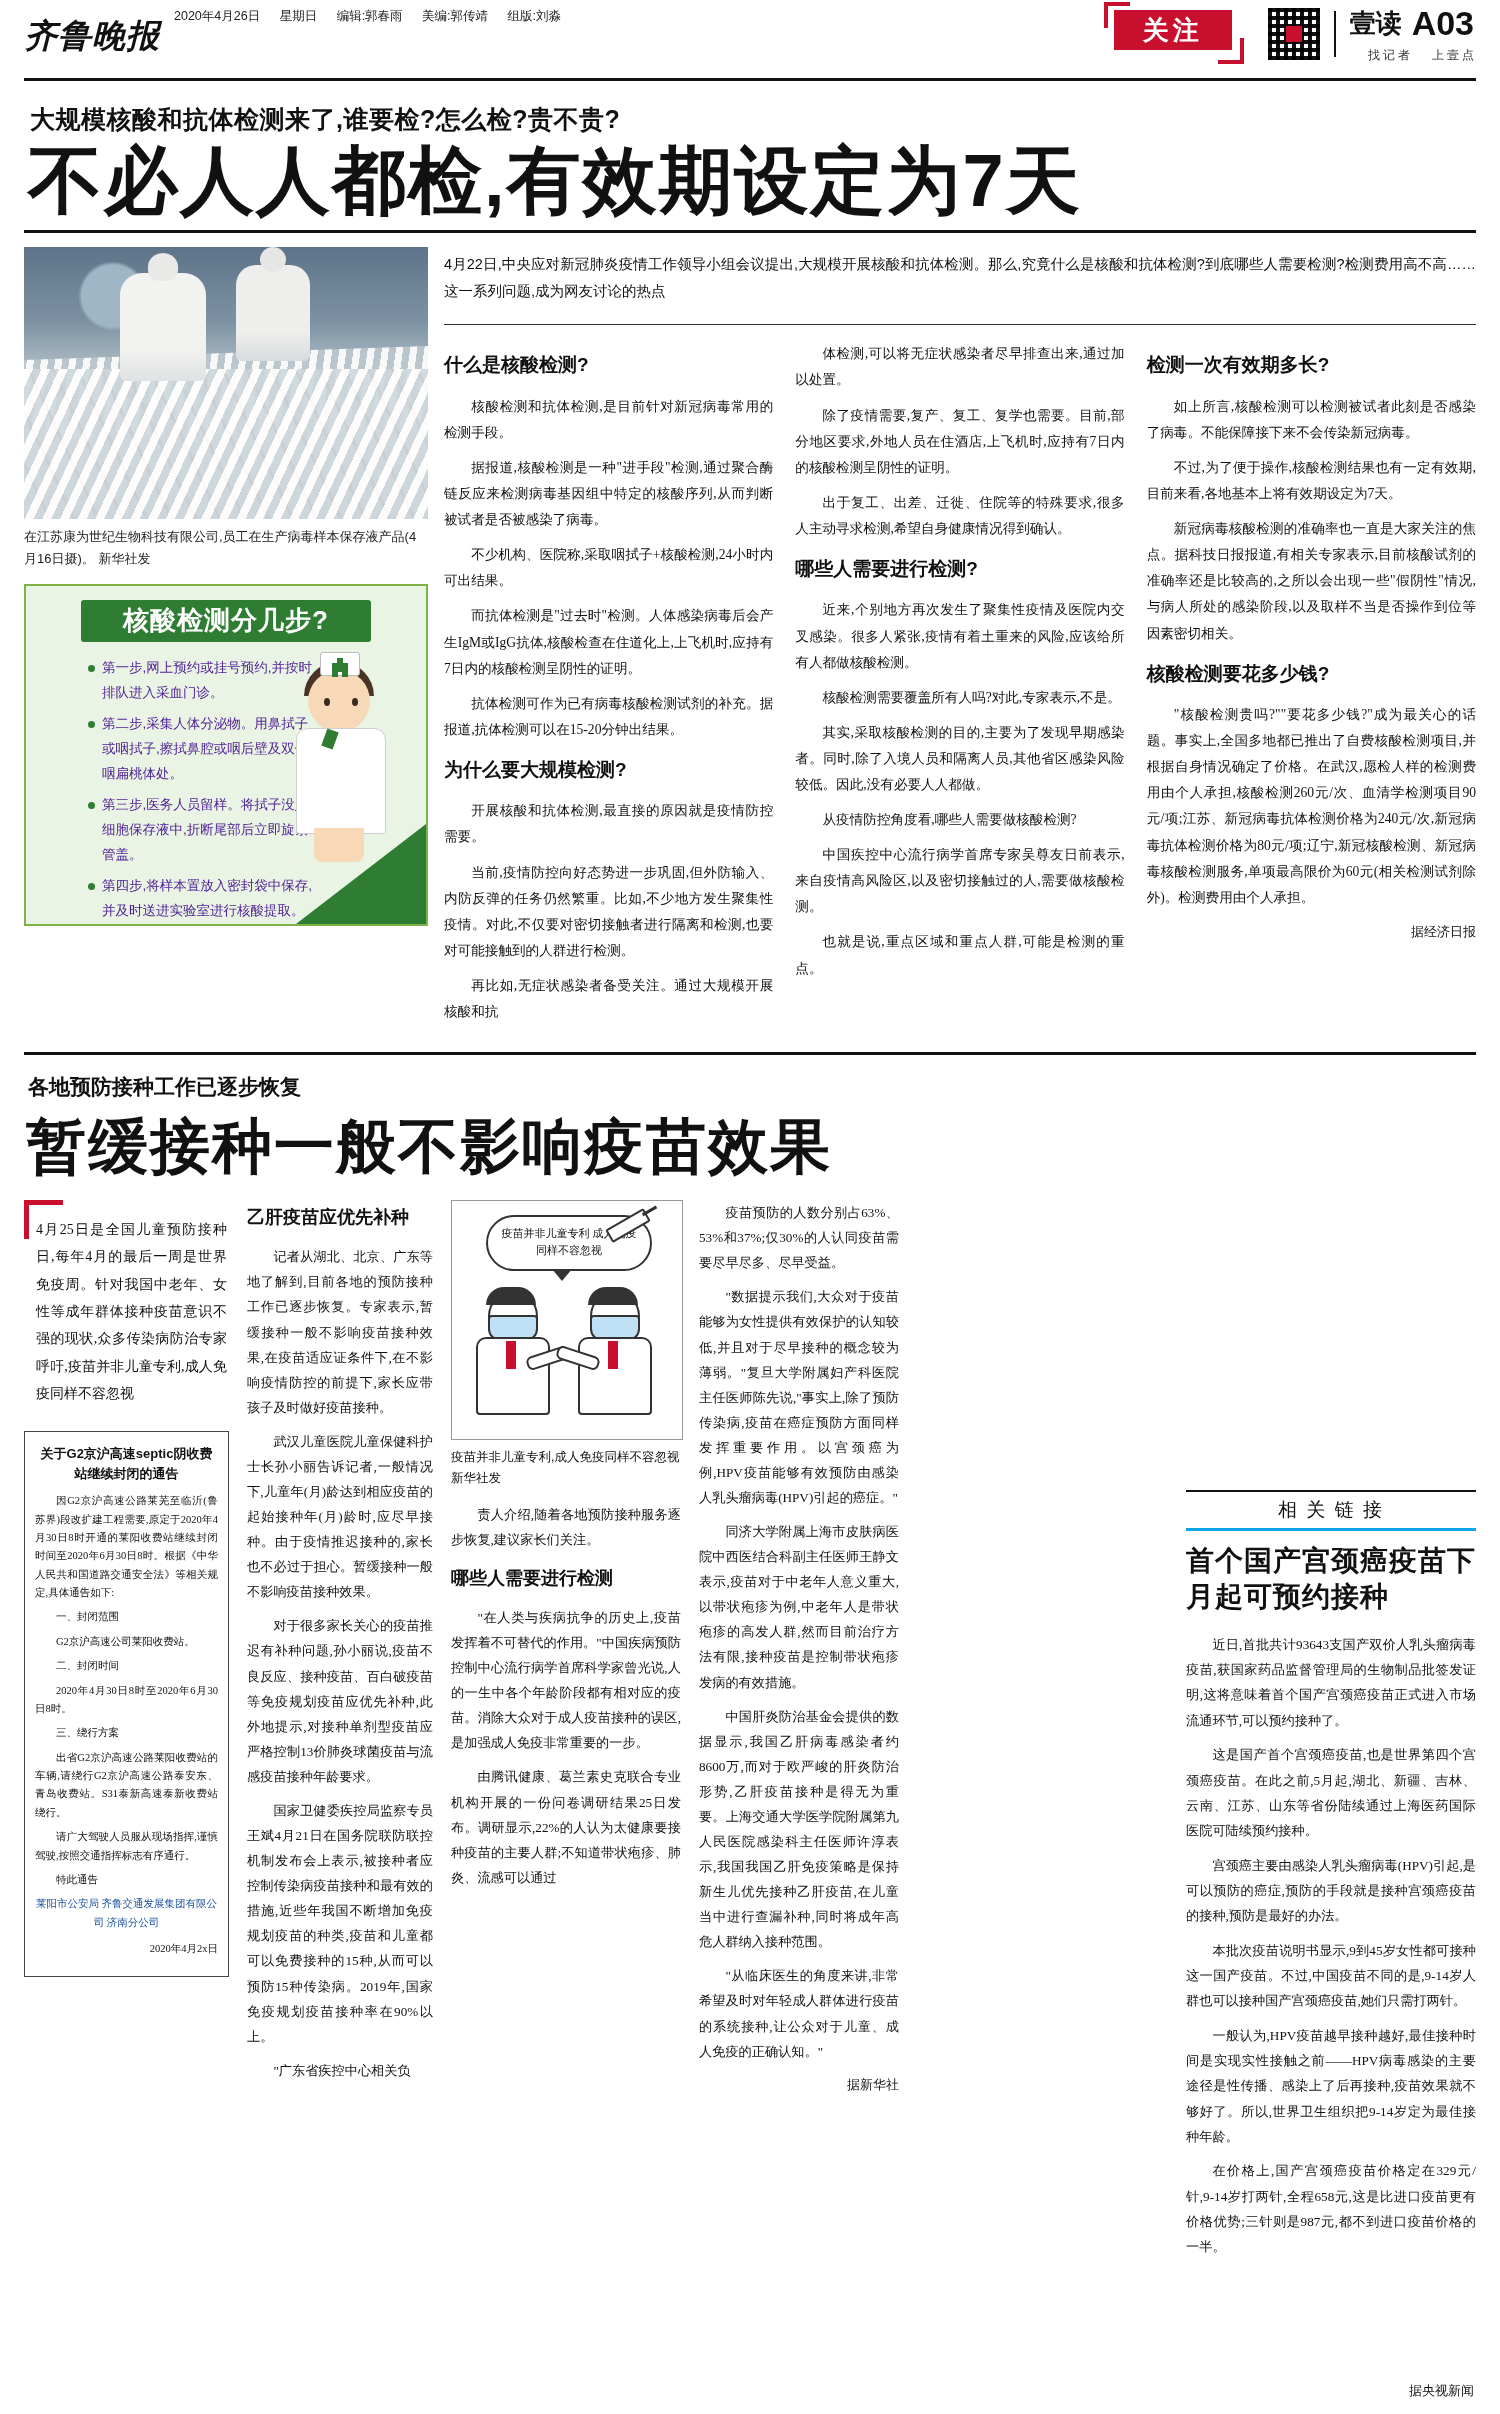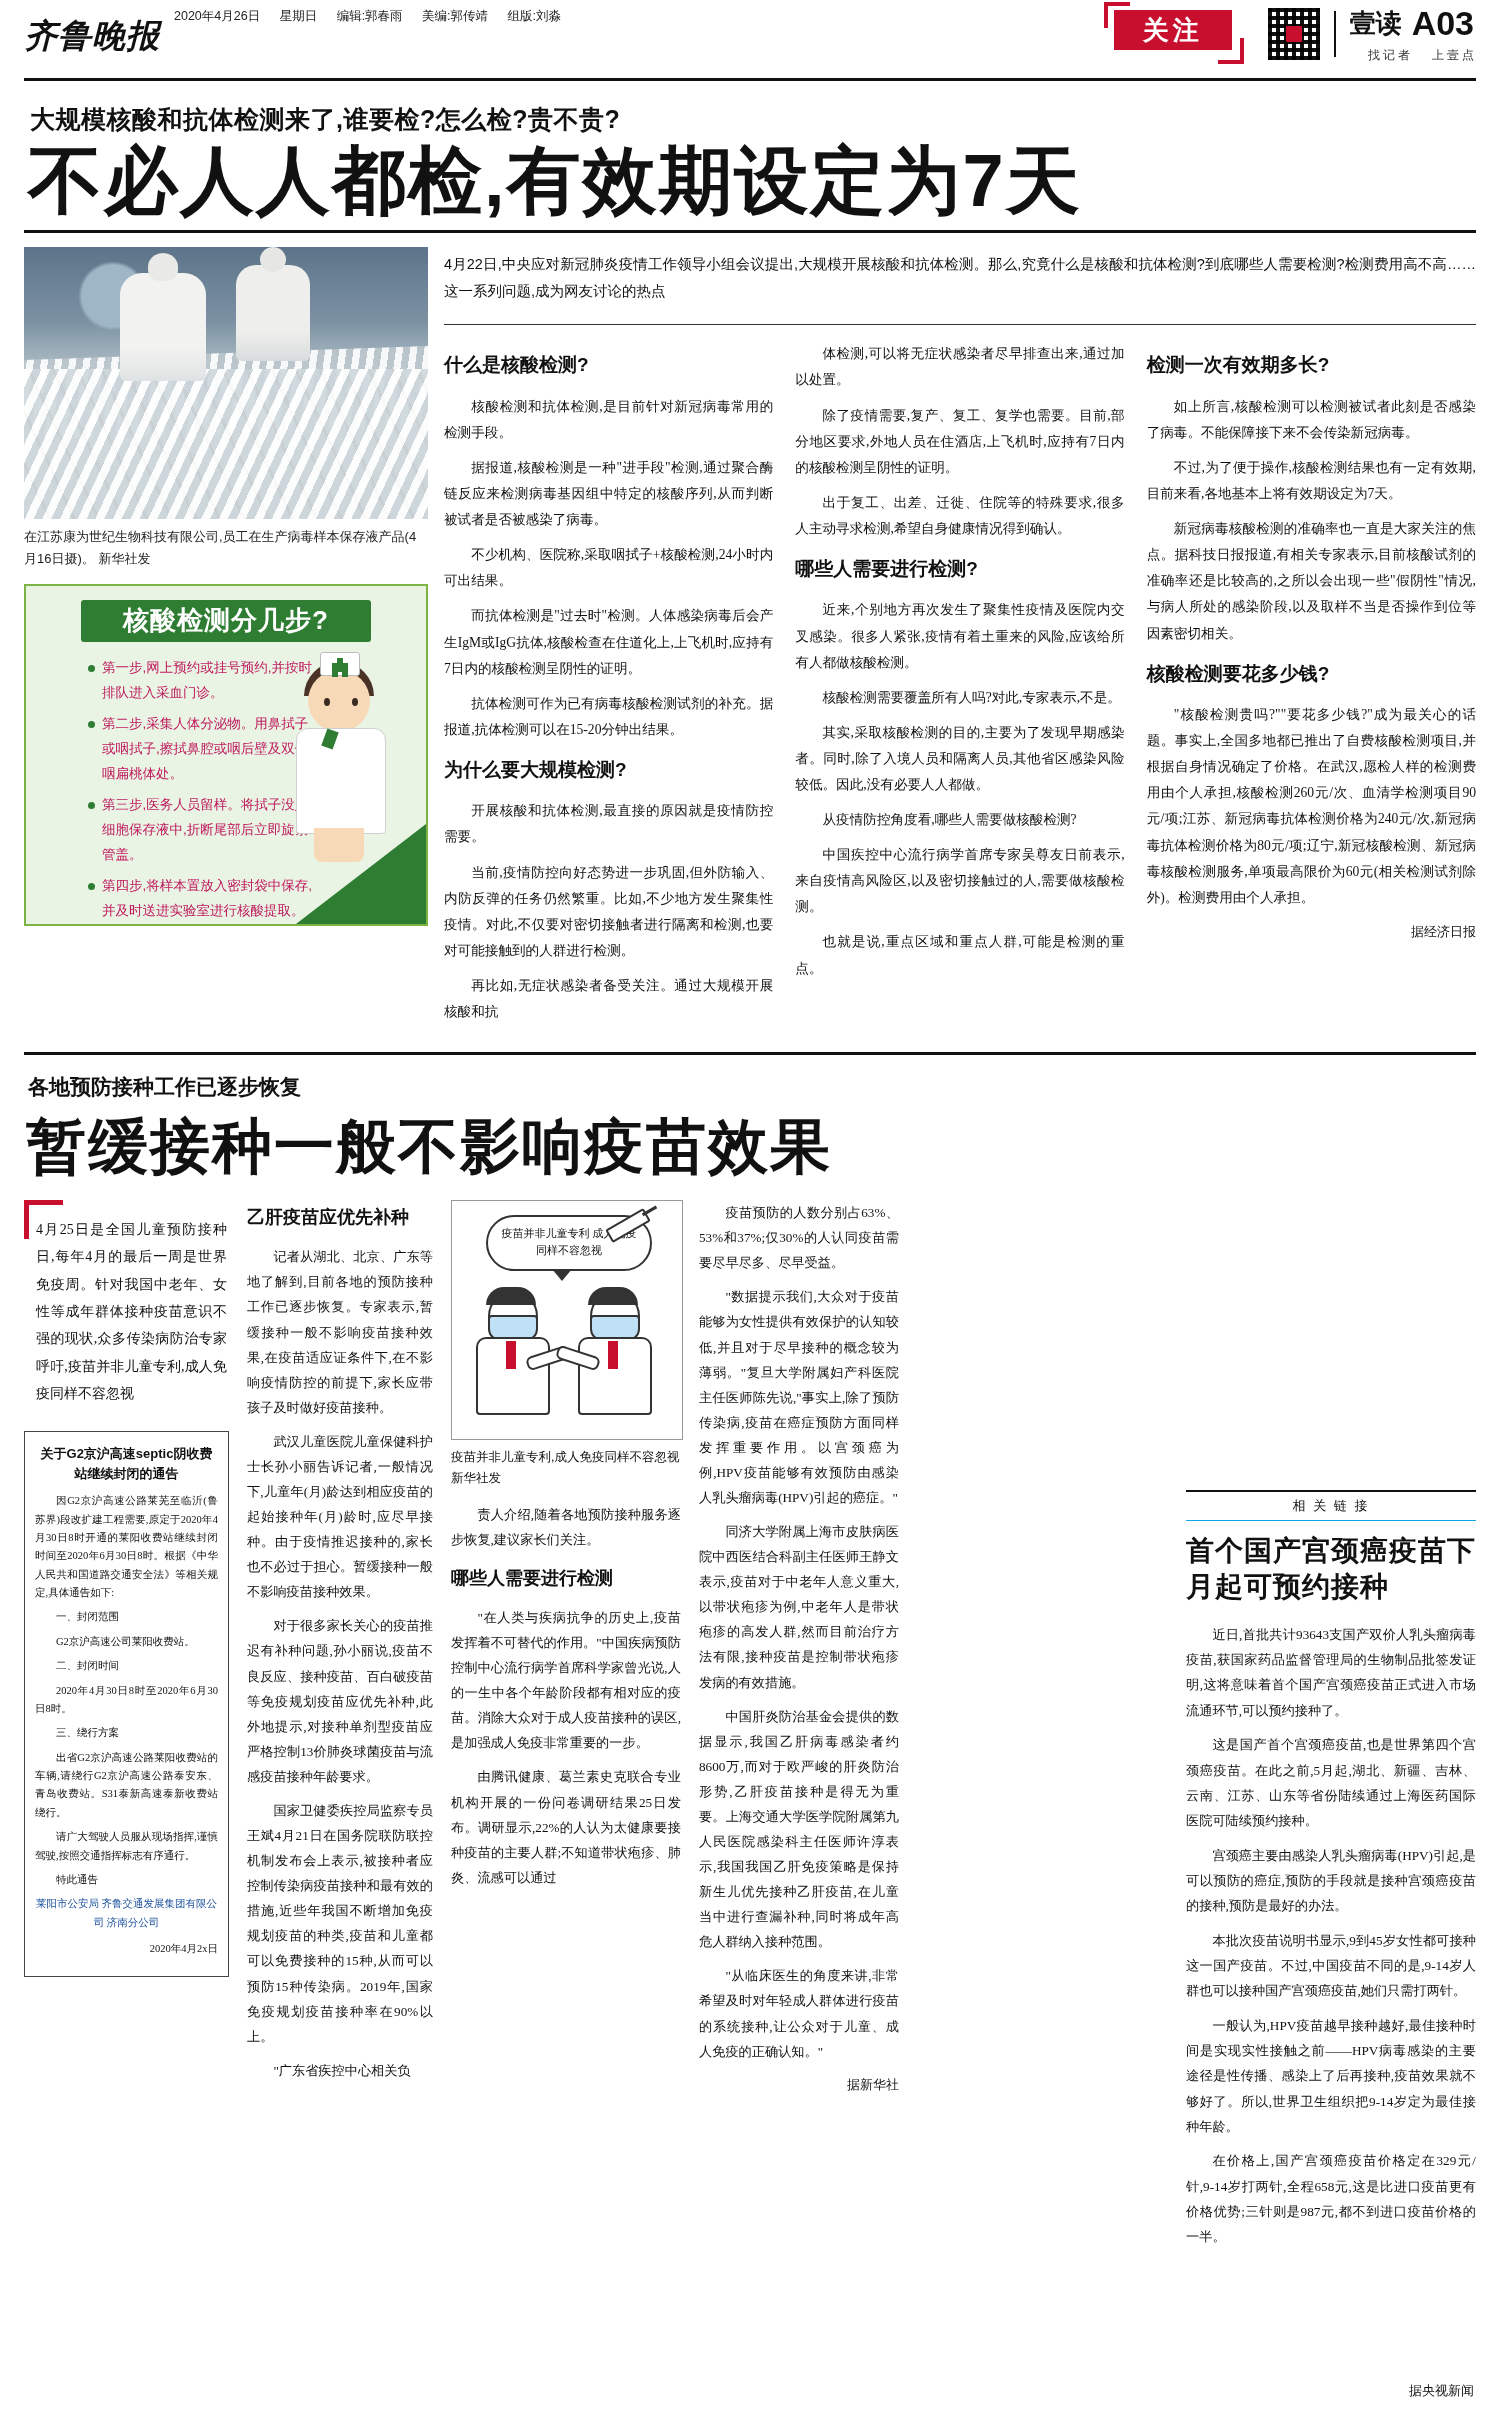--- a/index.html
+++ b/index.html
@@ -251,21 +251,21 @@
     justify-content: center;
     border-radius: 3px;
     letter-spacing: 1px;
     font-family: "Liberation Sans", sans-serif;
   }
   .gb-steps {
     margin: 14px 16px 0 22px;
     width: 232px;
     font-size: 13.5px;
     line-height: 1.85;
-    color: #be185d;
+    color: #4c1d95;
     font-family: "Liberation Sans", sans-serif;
   }
   .gb-steps li {
     list-style: none;
     margin-bottom: 6px;
     text-indent: 0;
     position: relative;
     padding-left: 14px;
   }
   .gb-steps li::before {
@@ -508,23 +508,23 @@
 
   
   .rail {
     position: absolute;
     right: 24px;
     top: 1490px;
     width: 290px;
   }
   .rail-hdr {
     border-top: 2px solid #111;
-    border-bottom: 1px solid #0ea5e9;
+    border-bottom: 3px solid #0ea5e9;
     text-align: center;
-    font-size: 13px;
+    font-size: 19px;
     padding: 5px 0;
     letter-spacing: 2px;
     font-family: "Liberation Sans", sans-serif;
   }
   .rail-title {
     font-size: 28px;
     font-weight: bold;
     line-height: 1.3;
     margin: 14px 0 14px 0;
     letter-spacing: 1px;

